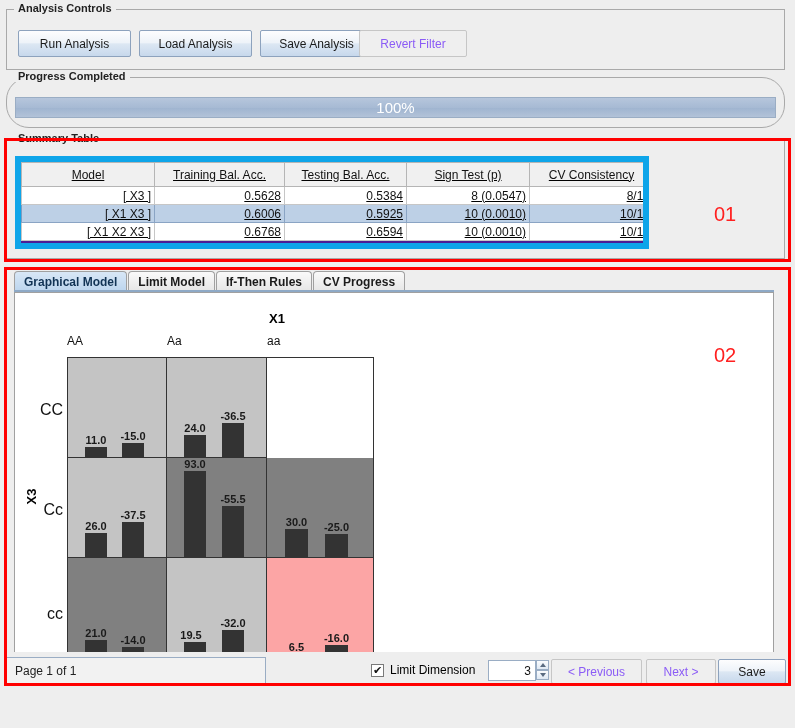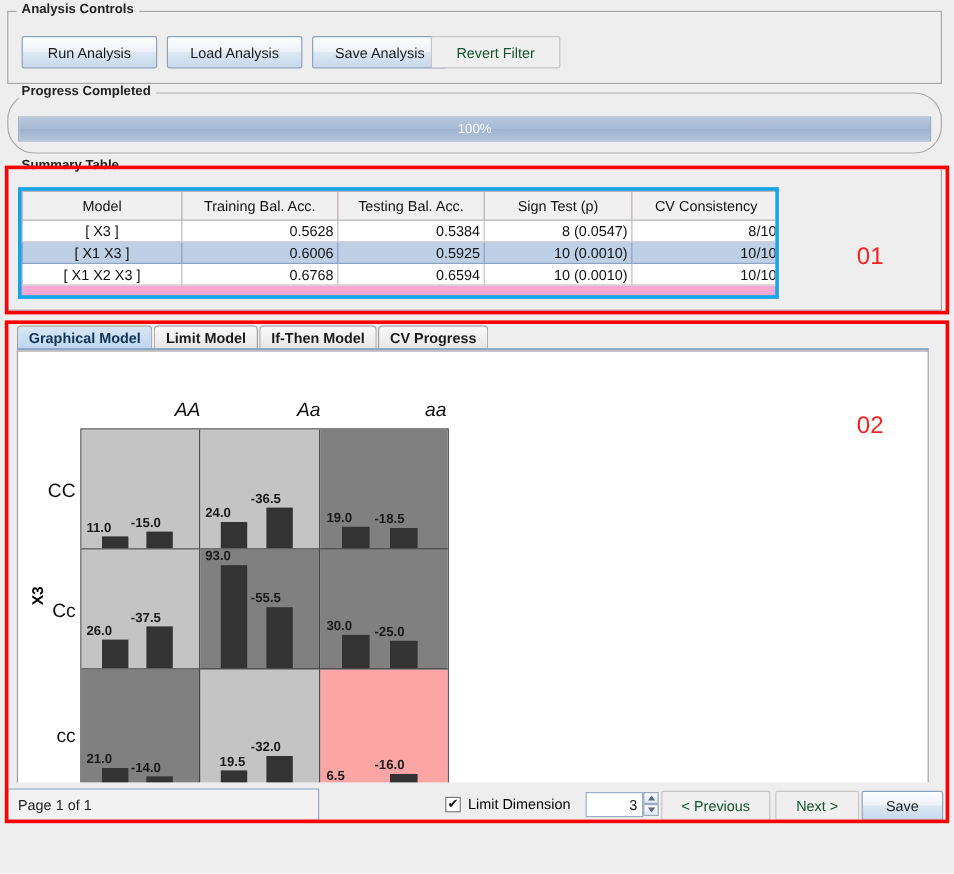--- a/index.html
+++ b/index.html
@@ -26,46 +26,46 @@
   .btn {
     border:1px solid #8da2bd; border-radius:2px;
     background: linear-gradient(to bottom,#fdfdfe 0%, #eef3f9 46%, #dce7f3 52%, #c7d8ec 100%);
     color:#1b1b1b; font-size:12px;
     display:flex; align-items:center; justify-content:center;
     cursor:pointer; box-sizing:border-box;
   }
   .btn.disabled {
     border:1px solid #c6c6c6;
     background:#efefef;
-    color:#14532d; cursor:default;
+    color:#8b5cf6; cursor:default;
   }
 
   
   .progress-outer {
     position:absolute; border:1px solid #9aadc4; background:#ffffff; box-sizing:border-box;
   }
   .progress-fill {
     position:absolute; left:0; top:0; bottom:0;
     background: linear-gradient(to bottom,#b6c6dc 0%, #a7bad4 50%, #9fb4d0 51%, #b2c2d8 100%);
     display:flex; align-items:center; justify-content:center;
   }
-  .progress-text { color:#ffffff; font-size:11px; }
-
-  
-  .tbl { position:absolute; border:3px solid #0ea5e9; background:#f9a8d4; box-sizing:border-box; overflow:hidden; }
+  .progress-text { color:#ffffff; font-size:15px; }
+
+  
+  .tbl { position:absolute; border:6px solid #0ea5e9; background:#4c1d95; box-sizing:border-box; overflow:hidden;text-decoration:underline; }
   table.summary { border-collapse:collapse; width:100%; table-layout:fixed; }
   table.summary th {
     background:#f0f0f0; border:1px solid #b5b5b5;
     font-weight:normal; font-size:12px; height:21px; color:#111; text-align:center;
   }
   table.summary td {
     border:1px solid #c6c6c6; height:17px; font-size:12px; padding:0 3px;
     background:#ffffff; color:#111;
   }
-  table.summary td.c0 { text-align:center; }
+  table.summary td.c0 { text-align:right; }
   table.summary td.num { text-align:right; }
   table.summary tr.sel td { background:#bdd0e6; border-color:#8aa4c4; }
   table.summary tr.sel td.c0 { border-left:1px solid #7f9cc0; }
 
   
   .tabstrip { position:absolute; display:flex; align-items:flex-end; }
   .tab {
     height:20px; padding:0 9px; font-size:12px; font-weight:bold;
     border:1px solid #a0a0a0; border-bottom:none;
     border-radius:4px 4px 0 0; margin-right:1px;
@@ -78,30 +78,30 @@
   }
   .tab-content {
     position:absolute; background:#ffffff;
     border:1px solid #a0a0a0; box-sizing:border-box;
   }
   .tab-topline { position:absolute; height:2px; background:#8ea9c6; }
 
   
   .chart-wrap { position:absolute; }
   .chart-title { position:absolute; font-size:13px; font-weight:bold; text-align:center; }
-  .col-label { position:absolute; font-size:16px; text-align:right; color:#111;font-style:italic; }
+  .col-label { position:absolute; font-size:12px; text-align:left; color:#111; }
   .row-label { position:absolute; font-size:16px; color:#111; text-align:right; }
   .yaxis-label {
     position:absolute; font-size:13px; font-weight:bold;
     transform: rotate(-90deg); transform-origin: 50% 50%;
   }
   .grid { position:absolute; border:1px solid #333333; box-sizing:content-box; }
   .cell { position:absolute; box-sizing:border-box; border-right:1px solid #333; border-bottom:1px solid #333; overflow:hidden; }
   .bar { position:absolute; background:#333333; }
-  .bar-lbl { position:absolute; font-size:11px; font-weight:bold; color:#1a1a1a; white-space:nowrap; }
+  .bar-lbl { position:absolute; font-size:11px; font-weight:bold; color:#1a1a1a; white-space:nowrap; text-align:center; }
 
   
   .statusbar { position:absolute; background:#eeeeee; }
   .status-box {
     position:absolute; border:1px solid #9aadc4; background:#f2f2f2;
     display:flex; align-items:center; padding-left:8px; box-sizing:border-box;
     font-size:12px; color:#222;
   }
   .chk { width:13px; height:13px; border:1px solid #7a7a7a; background:#fff;
          display:inline-flex; align-items:center; justify-content:center;
@@ -190,29 +190,30 @@
             <td class="num">10/10</td>
           </tr>
         </tbody>
       </table>
     </div>
   </div>
 
   <div class="tabstrip" style="left:14px; top:270px; width:760px; height:21px;">
     <div class="tab active">Graphical Model</div>
     <div class="tab">Limit Model</div>
-    <div class="tab">If-Then Model</div>
+    <div class="tab">If-Then Rules</div>
     <div class="tab">CV Progress</div>
   </div>
   <div class="tab-topline" style="left:14px; top:290px; width:760px;"></div>
 
   <div class="tab-content" style="left:14px; top:292px; width:760px; height:390px;">
 
     <div class="chart-wrap" style="left:0; top:0; width:760px; height:388px;">
 
+      <div class="chart-title" style="left:152px; top:18px; width:220px;">X1</div>
 
       <div class="col-label" style="left:52px; top:41px; width:100px;">AA</div>
       <div class="col-label" style="left:152px; top:41px; width:100px;">Aa</div>
       <div class="col-label" style="left:252px; top:41px; width:105px;">aa</div>
 
       <div class="yaxis-label" style="left:-4px; top:196px; width:40px; text-align:center;">X3</div>
 
       <div class="row-label" style="left:10px; top:108px; width:38px;">CC</div>
       <div class="row-label" style="left:10px; top:208px; width:38px;">Cc</div>
       <div class="row-label" style="left:10px; top:312px; width:38px;">cc</div>
@@ -223,26 +224,20 @@
             <div class="bar-lbl" style="width: 48px; left: 4px; bottom: 11px;">11.0</div>
             <div class="bar" style="left: 54px; bottom: 0px; width: 22px; height: 14px; background: rgb(51, 51, 51);"></div>
             <div class="bar-lbl" style="width: 48px; left: 41px; bottom: 15px;">-15.0</div>
           </div>
           <div class="cell" style="left: 99px; top: 0px; width: 100px; height: 100px; background: rgb(196, 196, 196);">
             <div class="bar" style="left: 17px; bottom: 0px; width: 22px; height: 22px; background: rgb(51, 51, 51);"></div>
             <div class="bar-lbl" style="width: 48px; left: 4px; bottom: 23px;">24.0</div>
             <div class="bar" style="left: 55px; bottom: 0px; width: 22px; height: 34px; background: rgb(51, 51, 51);"></div>
             <div class="bar-lbl" style="width: 48px; left: 42px; bottom: 35px;">-36.5</div>
           </div>
-          <div class="cell" style="left: 199px; top: 0px; width: 106px; height: 100px; background: rgb(128, 128, 128); border-right: none;">
-            <div class="bar" style="left: 18px; bottom: 0px; width: 23px; height: 18px; background: rgb(51, 51, 51);"></div>
-            <div class="bar-lbl" style="width: 49px; left: 5px; bottom: 19px;">19.0</div>
-            <div class="bar" style="left: 58px; bottom: 0px; width: 23px; height: 17px; background: rgb(51, 51, 51);"></div>
-            <div class="bar-lbl" style="width: 49px; left: 45px; bottom: 18px;">-18.5</div>
-          </div>
           <div class="cell" style="left: 0px; top: 100px; width: 99px; height: 100px; background: rgb(196, 196, 196);">
             <div class="bar" style="left: 17px; bottom: 0px; width: 22px; height: 24px; background: rgb(51, 51, 51);"></div>
             <div class="bar-lbl" style="width: 48px; left: 4px; bottom: 25px;">26.0</div>
             <div class="bar" style="left: 54px; bottom: 0px; width: 22px; height: 35px; background: rgb(51, 51, 51);"></div>
             <div class="bar-lbl" style="width: 48px; left: 41px; bottom: 36px;">-37.5</div>
           </div>
           <div class="cell" style="left: 99px; top: 100px; width: 100px; height: 100px; background: rgb(128, 128, 128);">
             <div class="bar" style="left: 17px; bottom: 0px; width: 22px; height: 86px; background: rgb(51, 51, 51);"></div>
             <div class="bar-lbl" style="width: 48px; left: 4px; bottom: 87px;">93.0</div>
             <div class="bar" style="left: 55px; bottom: 0px; width: 22px; height: 51px; background: rgb(51, 51, 51);"></div>
@@ -255,21 +250,21 @@
             <div class="bar-lbl" style="width: 49px; left: 45px; bottom: 24px;">-25.0</div>
           </div>
           <div class="cell" style="left: 0px; top: 200px; width: 99px; height: 102px; background: rgb(128, 128, 128); border-bottom: none;">
             <div class="bar" style="left: 17px; bottom: 0px; width: 22px; height: 20px; background: rgb(51, 51, 51);"></div>
             <div class="bar-lbl" style="width: 48px; left: 4px; bottom: 21px;">21.0</div>
             <div class="bar" style="left: 54px; bottom: 0px; width: 22px; height: 13px; background: rgb(51, 51, 51);"></div>
             <div class="bar-lbl" style="width: 48px; left: 41px; bottom: 14px;">-14.0</div>
           </div>
           <div class="cell" style="left: 99px; top: 200px; width: 100px; height: 102px; background: rgb(196, 196, 196); border-bottom: none;">
             <div class="bar" style="left: 17px; bottom: 0px; width: 22px; height: 18px; background: rgb(51, 51, 51);"></div>
-            <div class="bar-lbl" style="width: 48px; left: 16px; bottom: 19px;">19.5</div>
+            <div class="bar-lbl" style="width: 48px; left: 0; bottom: 19px;">19.5</div>
             <div class="bar" style="left: 55px; bottom: 0px; width: 22px; height: 30px; background: rgb(51, 51, 51);"></div>
             <div class="bar-lbl" style="width: 48px; left: 42px; bottom: 31px;">-32.0</div>
           </div>
           <div class="cell" style="left: 199px; top: 200px; width: 106px; height: 102px; background: #fca5a5; border-right: none; border-bottom: none;">
             <div class="bar" style="left: 18px; bottom: 0px; width: 23px; height: 6px; background: rgb(51, 51, 51);"></div>
             <div class="bar-lbl" style="width: 49px; left: 5px; bottom: 7px;">6.5</div>
             <div class="bar" style="left: 58px; bottom: 0px; width: 23px; height: 15px; background: rgb(51, 51, 51);"></div>
             <div class="bar-lbl" style="width: 49px; left: 45px; bottom: 16px;">-16.0</div>
           </div>
         </div>

